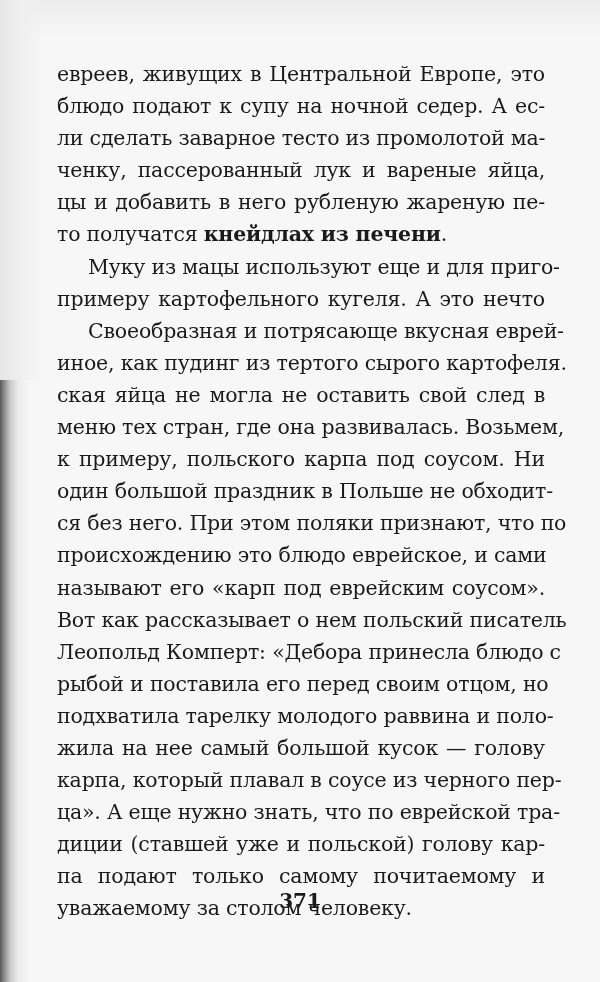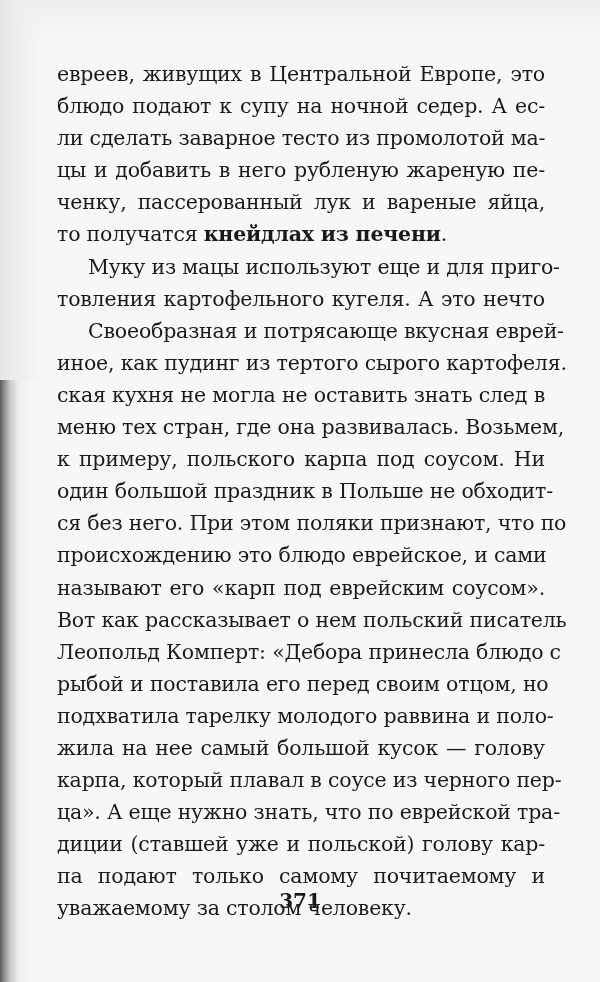--- a/index.html
+++ b/index.html
@@ -52,30 +52,30 @@
 <body>
 
 <div class="page-top-tint"></div>
 <div class="binding-shadow upper"></div>
 <div class="binding-shadow lower"></div>
 
 <div class="text-block">
   <span class="line">евреев, живущих в Центральной Европе, это</span>
   <span class="line">блюдо подают к супу на ночной седер. А ес-</span>
   <span class="line">ли сделать заварное тесто из промолотой ма-</span>
+  <span class="line">ченку, пассерованный лук и вареные яйца,</span>
   <span class="line">цы и добавить в него рубленую жареную пе-</span>
-  <span class="line">ченку, пассерованный лук и вареные яйца,</span>
   <span class="line last"><span>то получатся </span><span class="b">кнейдлах из печени</span><span>.</span></span>
 
   <span class="line indent">Муку из мацы используют еще и для приго-</span>
-  <span class="line"><span>товления </span><span class="it">картофельного кугеля</span><span>. А это нечто</span></span>
+  <span class="line"><span>примеру </span><span class="it">картофельного кугеля</span><span>. А это нечто</span></span>
   <span class="line indent">Своеобразная и потрясающе вкусная еврей-</span>
 
   <span class="line">иное, как пудинг из тертого сырого картофеля.</span>
-  <span class="line">ская кухня не могла не оставить знать след в</span>
+  <span class="line">ская яйца не могла не оставить свой след в</span>
   <span class="line">меню тех стран, где она развивалась. Возьмем,</span>
   <span class="line"><span>к примеру, польского </span><span class="it">карпа под соусом</span><span>. Ни</span></span>
   <span class="line">один большой праздник в Польше не обходит-</span>
   <span class="line">ся без него. При этом поляки признают, что по</span>
   <span class="line">происхождению это блюдо еврейское, и сами</span>
   <span class="line">называют его «карп под еврейским соусом».</span>
   <span class="line">Вот как рассказывает о нем польский писатель</span>
   <span class="line">Леопольд Комперт: «Дебора принесла блюдо с</span>
   <span class="line">рыбой и поставила его перед своим отцом, но</span>
   <span class="line">подхватила тарелку молодого раввина и поло-</span>

